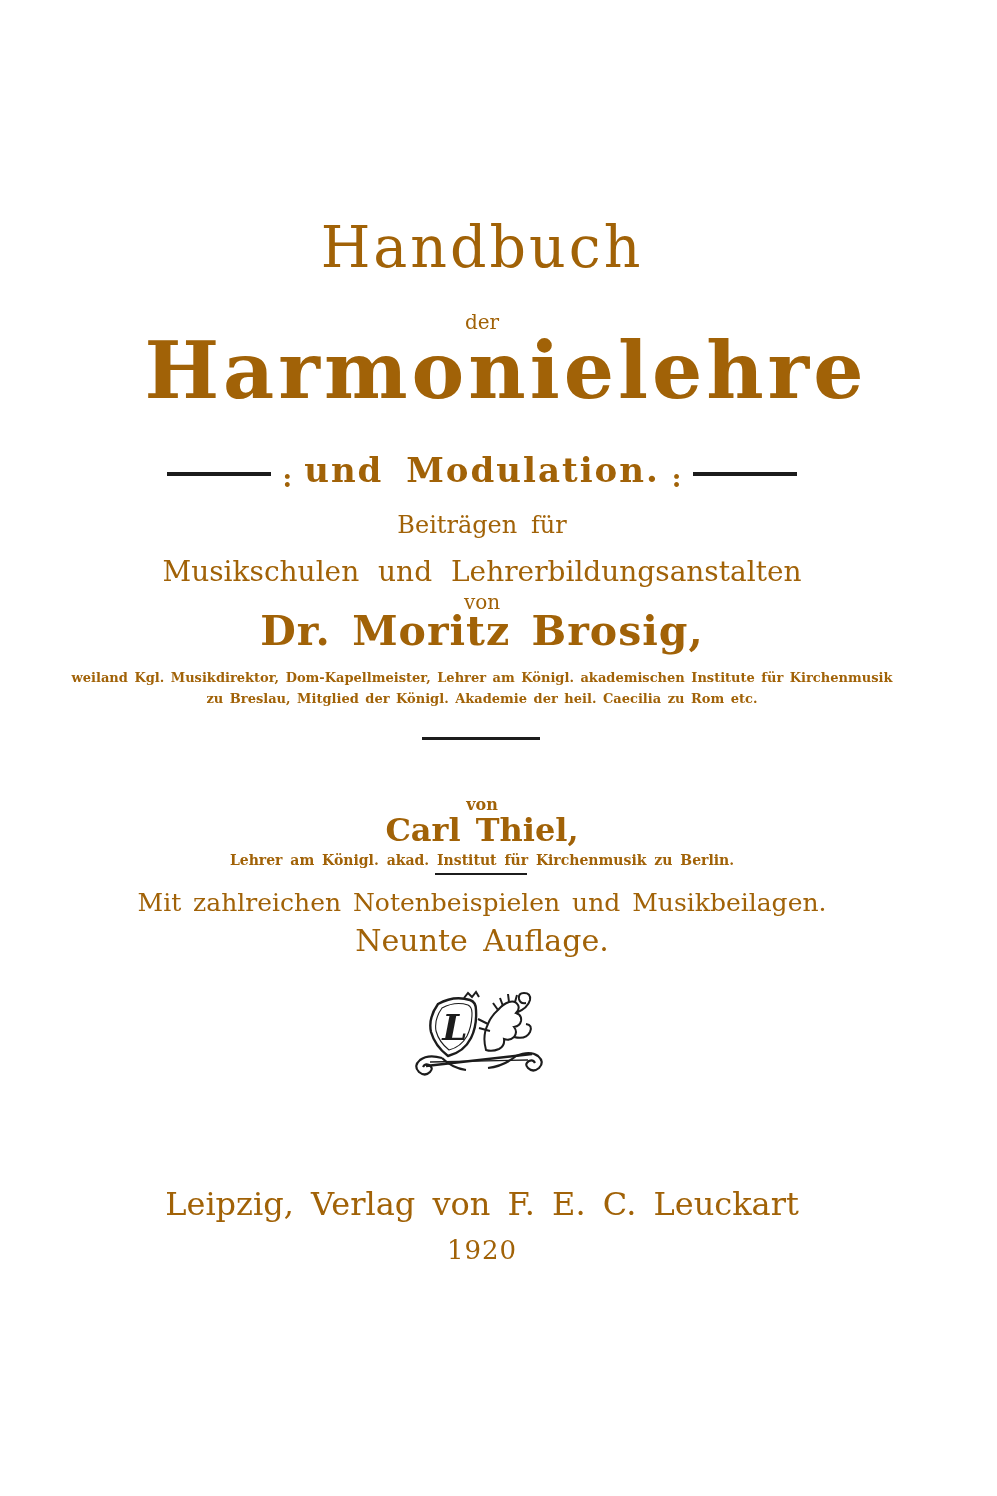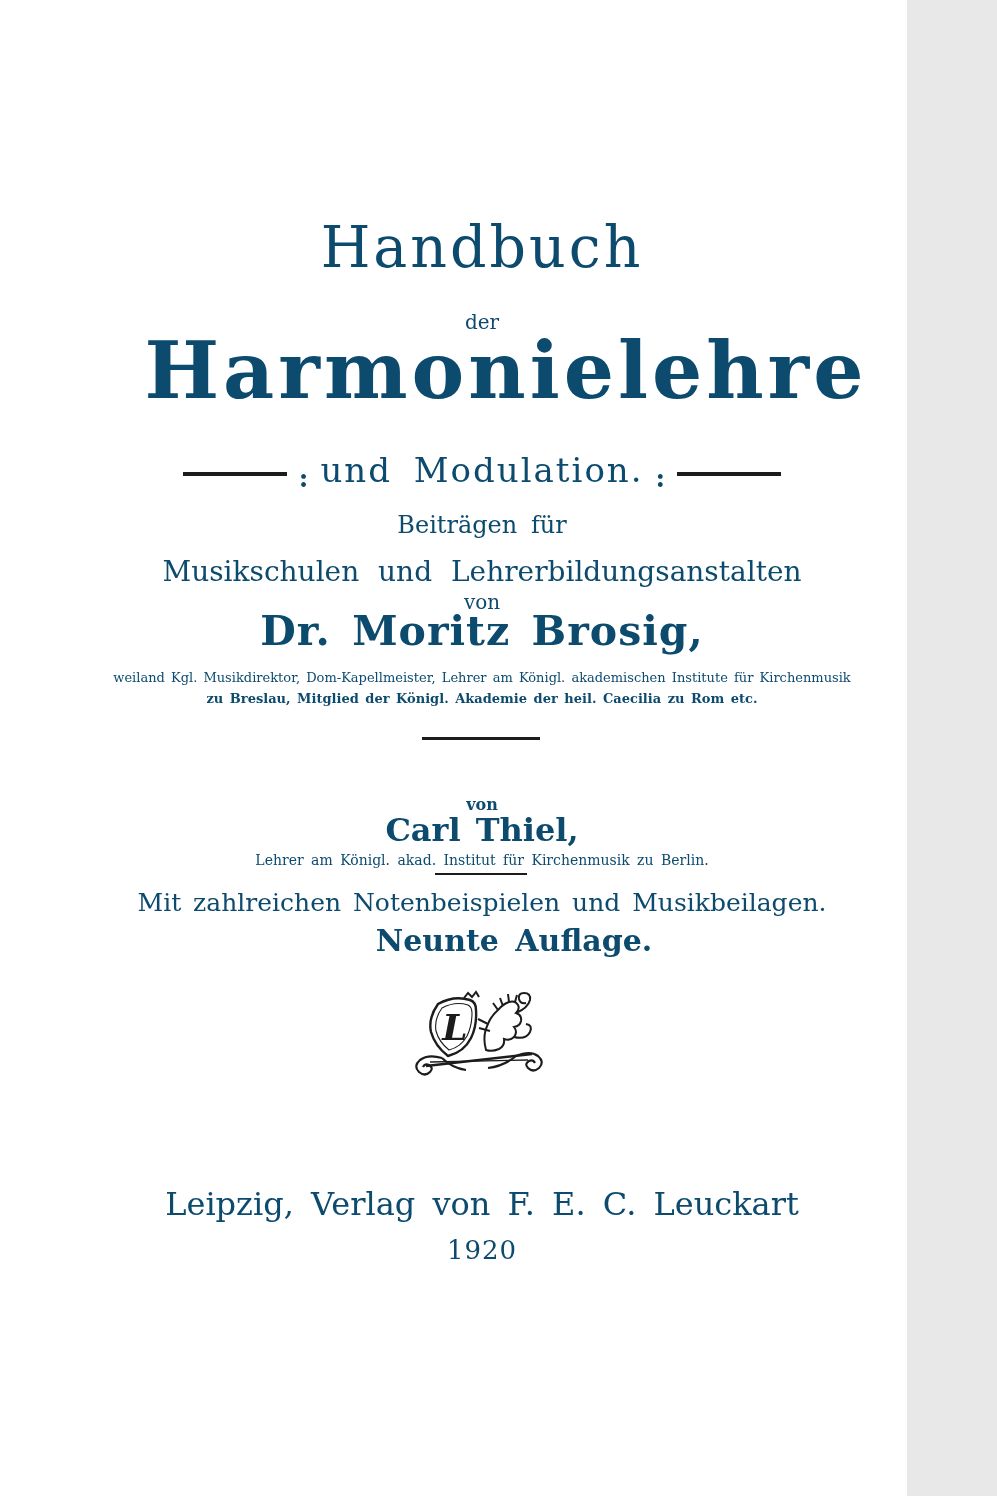--- a/index.html
+++ b/index.html
@@ -1,23 +1,23 @@
 <!DOCTYPE html>
 <html><head>
 <meta charset="utf-8">
 <style>
   html, body { margin: 0; padding: 0; background: #e8e8e8; }
   .page {
     position: relative;
-    width: 907px;
+    width: 997px;
     height: 1496px;
     background: #ffffff;
     overflow: hidden;
     font-family: "DejaVu Serif", "Liberation Serif", serif;
-    color: #0c4a6e;
+    color: #a16207;
   }
   .t {
     position: absolute;
     left: 0;
     width: 964px;
     text-align: center;
     line-height: 1.05;
     white-space: nowrap;
   }
   .title-handbuch   { top: 218px; font-size: 57px; letter-spacing: 3px; word-spacing: 4px; }
@@ -29,40 +29,40 @@
     top: 450px;
     left: 0;
     width: 964px;
     display: flex;
     align-items: center;
     justify-content: center;
     gap: 12px;
   }
   .sub-dash { width: 104px; height: 4px; background: #1c1c1c; margin-top: 8px; }
   .sub-colon { font-size: 26px; font-weight: bold; transform: translateY(8px); }
-  .sub-text { font-size: 34px; font-weight: normal; letter-spacing: 2px; word-spacing: 9px; }
+  .sub-text { font-size: 34px; font-weight: bold; letter-spacing: 2px; word-spacing: 9px; }
 
   .for-line1   { top: 513px; font-size: 24px; word-spacing: 6px; }
   .for-line2   { top: 546px; font-size: 28px; word-spacing: 10px; margin-top: 11px; }
   .von1        { top: 592px; font-size: 20px; }
   .author-name { top: 610px; font-size: 41px; font-weight: bold; letter-spacing: 1px; word-spacing: 6px; }
-  .author-t1   { top: 671px; font-size: 13px; font-weight: normal; word-spacing: 2px; }
+  .author-t1   { top: 671px; font-size: 13px; font-weight: bold; word-spacing: 2px; }
   .author-t2   { top: 692px; font-size: 13px; font-weight: bold; word-spacing: 2px; }
 
   .rule { position: absolute; height: 2px; background: #1c1c1c; }
   .rule1 { top: 737px; left: 422px; width: 118px; height: 3px; }
   .rule2 { top: 873px; left: 435px; width: 92px; }
 
   .editor-intro { top: 760px; font-size: 27px; word-spacing: 6px; }
   .von2         { top: 797px; font-size: 16px; font-weight: bold; }
   .editor-name  { top: 814px; font-size: 32px; font-weight: bold; word-spacing: 4px; }
-  .editor-title { top: 853px; font-size: 14px; font-weight: normal; word-spacing: 3px; }
+  .editor-title { top: 853px; font-size: 14px; font-weight: bold; word-spacing: 3px; }
 
   .features { top: 890px; font-size: 25px; word-spacing: 4px; text-align: center; }
-  .edition  { top: 925px; font-size: 30px; font-weight: bold; word-spacing: 6px; padding-left: 32px; }
+  .edition  { top: 925px; font-size: 30px; font-weight: normal; word-spacing: 6px; }
 
   .emblem {
     position: absolute;
     top: 988px;
     left: 408px;
     width: 142px;
     height: 92px;
   }
   .emblem svg { width: 100%; height: 100%; }
 

